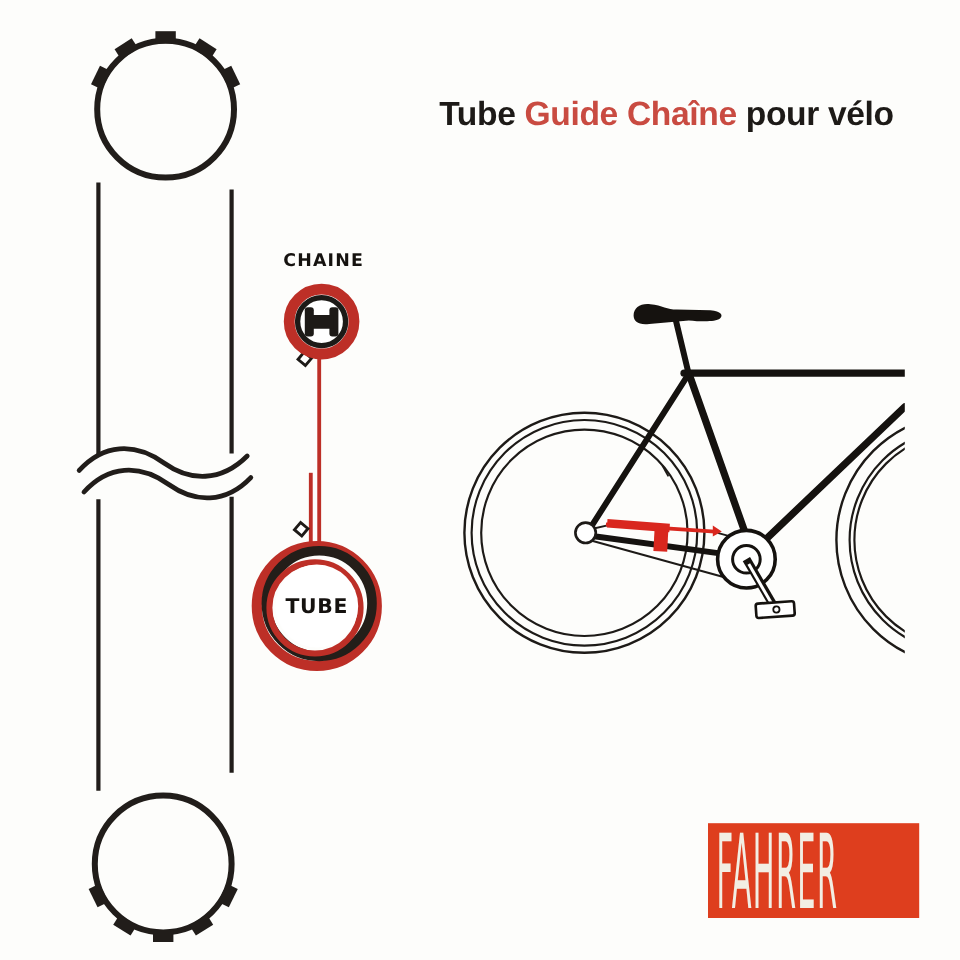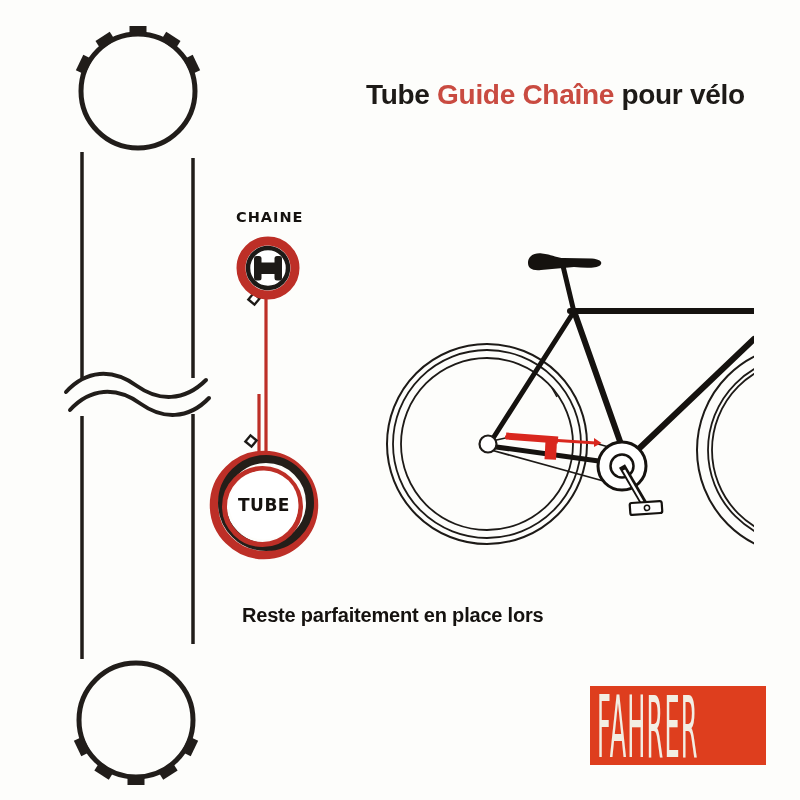--- a/index.html
+++ b/index.html
@@ -191,16 +191,15 @@
       <rect x="590" y="686" width="176" height="79" fill="#de3e1e"></rect>
       <text transform="translate(597 757) scale(0.28 1)" font-family="DejaVu Sans, sans-serif" font-size="86" font-weight="400" letter-spacing="4" fill="#f2eee3">FAHRER</text>
     </g>
   </svg>
 
   <div id="title" class="abs">
     <span>Tube </span><span class="hl">Guide Chaîne</span><span> pour vélo</span>
   </div>
 
   <div id="caption" class="abs">
-    <div>Reste parfaitement en place lors</div>
   </div>
 
 </div>
 
 </body></html>

